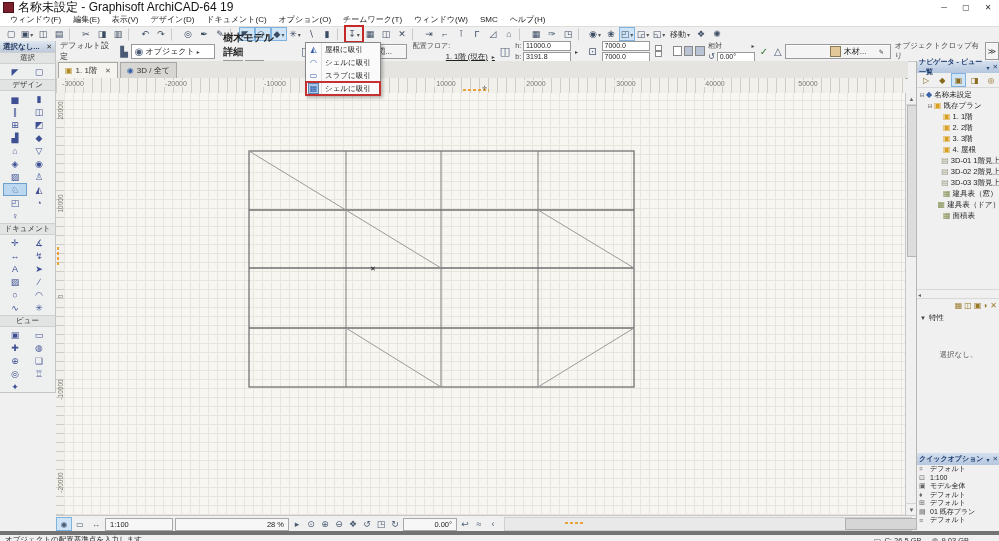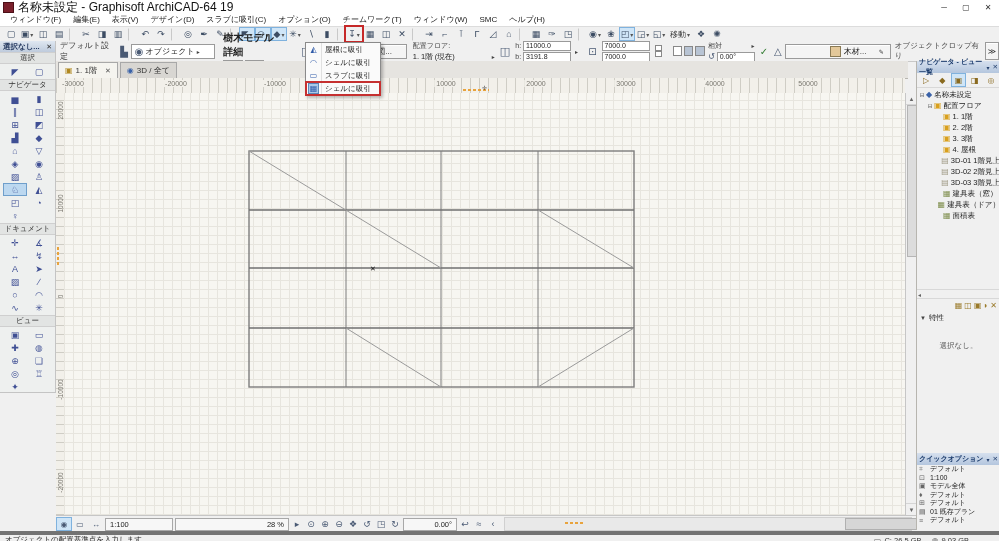--- a/index.html
+++ b/index.html
@@ -151,21 +151,21 @@
   .c-build .ic{color:#3a62a8;}
   .c-folder .ic{color:#d9a01d;}
   .c-layout .ic{color:#9a947e;}
   .c-table .ic{color:#7c8c4a;}
   #treescroll{height:8px;display:flex;align-items:center;border-top:1px solid #d8d8d8;
               border-bottom:1px solid #d8d8d8;font-size:6px;color:#666;padding:0 1px;}
   #propbtns{height:13px;display:flex;align-items:center;justify-content:flex-end;gap:2px;padding:0 3px;}
   .propbtn{font-size:8px;color:#9a7a2a;}
   #prophead{height:11px;display:flex;align-items:center;font-size:7.5px;color:#222;padding:0 3px;gap:3px;}
   #prophead .tri{font-size:6px;color:#444;}
-  #noselect{text-align:center;margin-top:18px;font-size:7.5px;color:#555;}
+  #noselect{text-align:center;margin-top:27px;font-size:7.5px;color:#555;}
   #quickpanel{position:absolute;left:0;top:392px;width:83px;}
   .qitem{height:8.5px;display:flex;align-items:center;font-size:7px;color:#222;padding-left:2px;}
   .qitem .ic{width:9px;font-size:7px;color:#666;margin-right:2px;}
 
   
   #gravmenu{position:absolute;left:305px;top:42px;width:74px;background:#fafafa;
             border:1px solid #8a8a8a;box-shadow:2px 2px 3px rgba(0,0,0,.25);z-index:50;}
   .gm-item{height:13px;display:flex;align-items:center;font-size:7.5px;color:#222;position:relative;}
   .gm-ic{width:11px;height:11px;margin:0 2px;display:flex;align-items:center;justify-content:center;
          font-size:8px;color:#2f5aa8;}
@@ -187,21 +187,21 @@
       <span class="wc close">✕</span>
     </span>
   </div>
 
   <div id="menubar">
 
   <span class="menu">ウィンドウ(F)</span>
       <span class="menu">編集(E)</span>
       <span class="menu">表示(V)</span>
       <span class="menu">デザイン(D)</span>
-      <span class="menu">スラブに吸引(C)</span>
+      <span class="menu">ドキュメント(C)</span>
       <span class="menu">オプション(O)</span>
       <span class="menu">チームワーク(T)</span>
       <span class="menu">ウィンドウ(W)</span>
       <span class="menu">SMC</span>
       <span class="menu">ヘルプ(H)</span>
     </div>
 
   <div id="toolbar1">
 
   <span class="tbtn">
@@ -359,21 +359,21 @@
       <span style="font-size:10px;font-weight:bold;color:#222;">樹木モデル 詳細</span>
       <span class="hstack">
         <span class="ib-btn" style="height:9px;font-size:6px;padding:0 4px;">◀◀</span>
         <span class="ib-btn" style="height:9px;font-size:6px;padding:0 4px;">▶▶</span>
       </span>
     </span>
     <span class="ib-icon" style="margin-left:14px;font-size:11px;">◳</span>
     <span class="ib-btn" style="width:84px;">平面図と断面図...</span>
     <span class="stack" style="width:88px;margin-left:6px;">
       <span class="minilabel">配置フロア:</span>
-      <span class="hstack" style="justify-content:space-between;">
+      <span class="hstack" style="justify-content:flex-end;text-decoration:underline;">
         <span style="font-size:7.5px;">1. 1階 (現在)</span>
         <span class="arrbtn">▸</span>
       </span>
     </span>
     <span class="ib-icon" style="font-size:11px;">◫</span>
     <span class="stack">
       <span class="hstack">
           <span class="minilabel">h:</span>
           <span class="minifield">11000.0</span>
         </span>
@@ -424,21 +424,21 @@
     <div class="tbx-sec">選択</div>
     <div class="tbx-grid">
 
     <span class="tool">
           <i>◤</i>
         </span>
         <span class="tool">
           <i>▢</i>
         </span>
       </div>
-    <div class="tbx-sec">ナビゲータ</div>
+    <div class="tbx-sec">デザイン</div>
     <div class="tbx-grid">
 
     <span class="tool">
           <i>▅</i>
         </span>
         <span class="tool">
           <i>▮</i>
         </span>
         <span class="tool">
           <i>∥</i>
@@ -707,21 +707,21 @@
 
         <div class="titem d0 c-build">
           <span class="exp">⊟</span>
           <span class="ic">◆</span>
           <span>名称未設定</span>
         </div>
 
         <div class="titem d1 c-folder">
           <span class="exp">⊟</span>
           <span class="ic">▣</span>
-          <span>配置フロア</span>
+          <span>既存プラン</span>
         </div>
 
         <div class="titem d2 c-folder">
           <span class="exp"></span>
           <span class="ic">▣</span>
           <span>1. 1階</span>
         </div>
 
         <div class="titem d2 c-folder">
           <span class="exp"></span>

